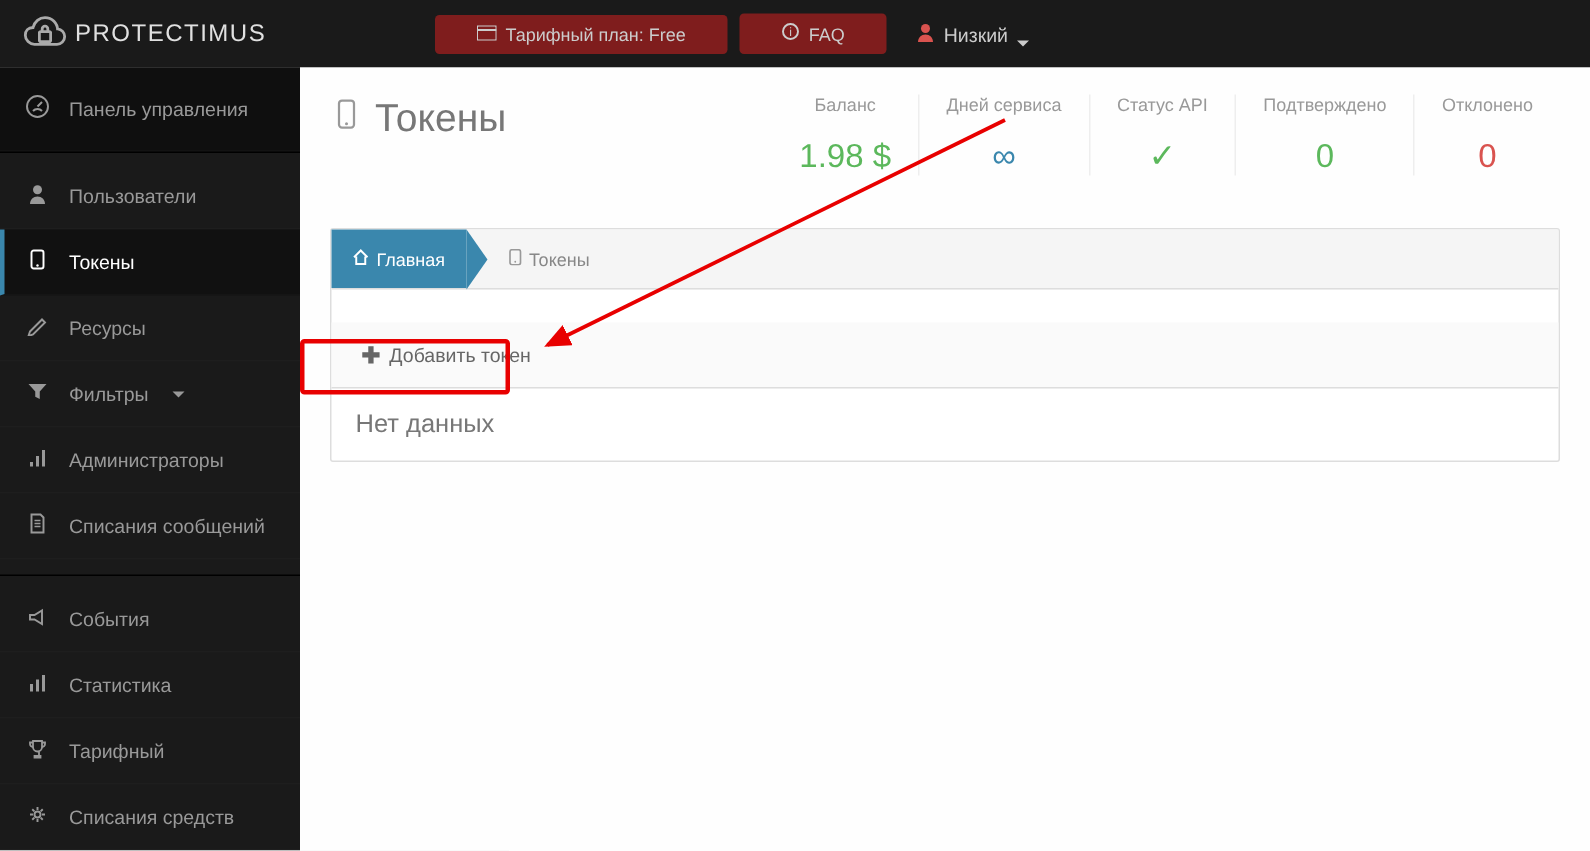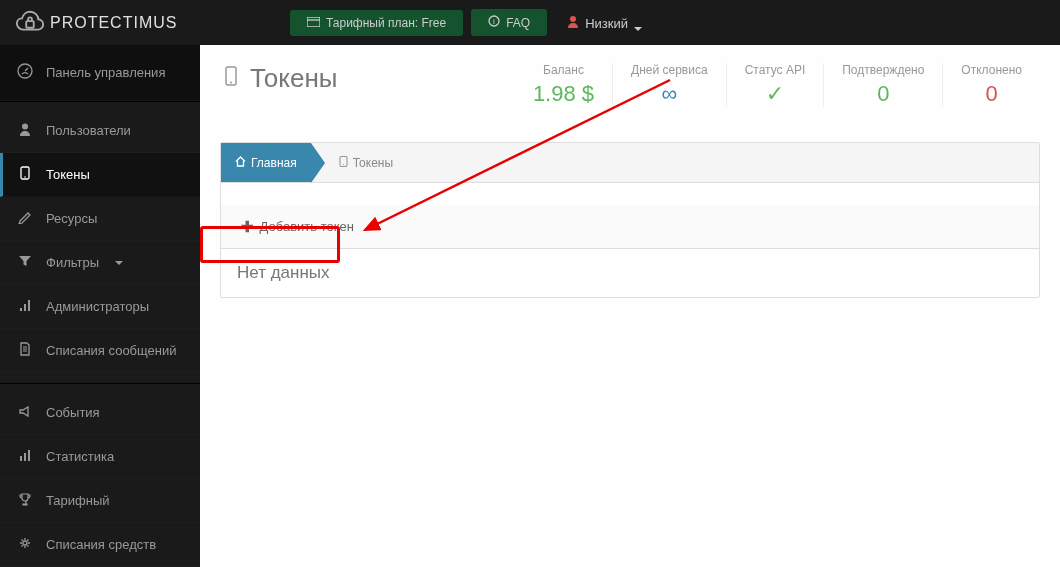--- a/index.html
+++ b/index.html
@@ -4,21 +4,21 @@
 <style>
 * { box-sizing: border-box; margin: 0; padding: 0; }
 body { font-family: "Helvetica Neue", Arial, sans-serif; font-size: 13px; color: #555; background: #f0f0f0; width: 1060px; height: 567px; overflow: hidden; }
 
 
 .top-header { background: #1a1a1a; height: 45px; display: flex; align-items: center; }
 .logo-area { width: 200px; height: 45px; display: flex; align-items: center; padding-left: 15px; color: #ccc; }
 .logo-area svg { width: 30px; height: 30px; margin-right: 5px; }
 .logo-text { font-size: 16px; letter-spacing: 1px; font-weight: 300; color: #e0e0e0; }
 .top-nav { flex: 1; display: flex; align-items: center; gap: 8px; padding-left: 90px; }
-.top-btn { background: #14532d; color: #ccc; border: none; border-radius: 3px; padding: 6px 17px; font-size: 12px; display: inline-flex; align-items: center; gap: 6px; cursor: pointer; }
+.top-btn { background: #7f1d1d; color: #ccc; border: none; border-radius: 3px; padding: 6px 28px; font-size: 12px; display: inline-flex; align-items: center; gap: 6px; cursor: pointer; }
 .top-user { color: #ccc; padding: 6px 12px; display: inline-flex; align-items: flex-end; gap: 6px; cursor: pointer; }
 .top-user .user-icon { color: #d9534f; }
 .caret-down { display: inline-block; width: 0; height: 0; border-left: 4px solid transparent; border-right: 4px solid transparent; border-top: 4px solid currentColor; vertical-align: middle; }
 
 
 .container { display: flex; height: calc(100% - 45px); }
 .sidebar { width: 200px; background: #1a1a1a; color: #999; display: flex; flex-direction: column; }
 .side-item { display: flex; align-items: center; gap: 12px; padding: 13px 16px; color: #999; cursor: pointer; border-bottom: 1px solid rgba(255,255,255,0.02); font-size: 13px; }
 .side-item.active { background: #111; color: #fff; border-left: 3px solid #3a87ad; padding-left: 13px; }
 .side-item.dashboard { background: #0f0f0f; padding-top: 18px; padding-bottom: 18px; font-size: 13px; }
@@ -28,21 +28,21 @@
 .main { flex: 1; background: #fefefe; padding: 10px 20px 20px 20px; position: relative; overflow: hidden; }
 
 
 .page-head { display: flex; align-items: flex-start; padding: 8px 0 15px 0; }
 .page-title-wrap { display: flex; align-items: center; gap: 8px; color: #888; }
 .page-title-wrap .title-icon { font-size: 20px; }
 .page-title-wrap h1 { font-weight: 300; font-size: 26px; color: #777; }
 .stats { margin-left: auto; display: flex; gap: 0; }
 .stat { text-align: center; padding: 0 18px; border-left: 1px solid #eee; }
 .stat:first-child { border-left: none; }
-.stat .slabel { color: #999; font-size: 12px; margin-bottom: 4px; }
+.stat .slabel { color: #999; font-size: 12px; margin-bottom: 14px; }
 .stat .sval { font-size: 22px; font-weight: 400; }
 .val-green { color: #5cb85c; }
 .val-red { color: #d9534f; }
 .val-blue { color: #3a87ad; }
 
 
 .panel { background: #fff; border: 1px solid #ddd; border-radius: 2px; margin-top: 20px; }
 .panel-head { background: #f5f5f5; border-bottom: 1px solid #ddd; padding: 0; height: 40px; display: flex; align-items: center; }
 .breadcrumb { display: flex; align-items: center; height: 100%; }
 .crumb { display: inline-flex; align-items: center; height: 100%; padding: 0 16px; font-size: 12px; position: relative; }

